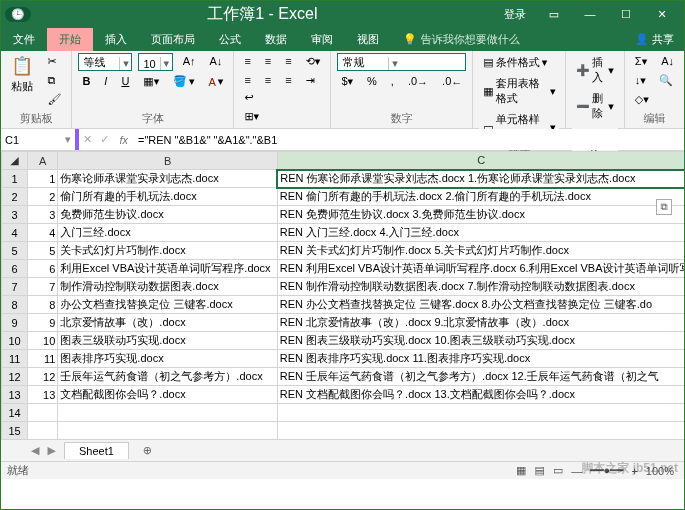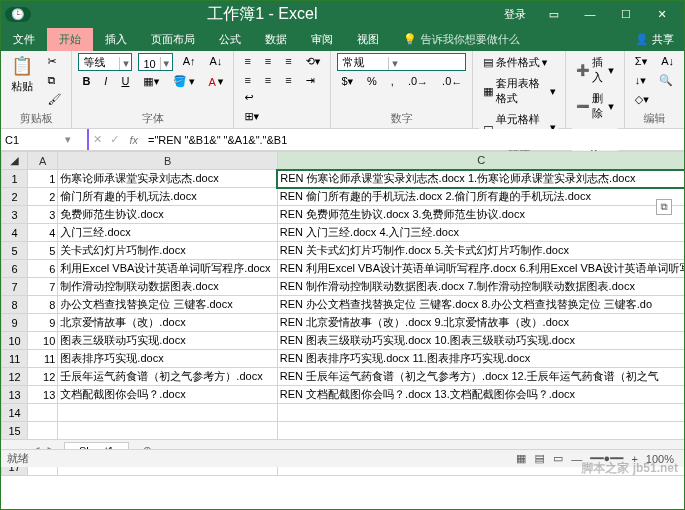--- a/index.html
+++ b/index.html
@@ -16,39 +16,39 @@
 .ribbon{background:#f3f3f3;border-bottom:1px solid #d4d4d4;height:78px;display:flex}
 .group{border-right:1px solid #d4d4d4;padding:2px 6px;display:flex;flex-direction:column;justify-content:space-between}
 .group-label{text-align:center;color:#666;font-size:11px;padding-top:2px}
 .gstack{display:flex;gap:6px;align-items:flex-start}
 .col{display:flex;flex-direction:column;gap:2px}
 .btn{background:#f3f3f3;border:1px solid transparent;padding:1px 3px;display:flex;align-items:center;gap:2px;cursor:pointer}
 .combo{display:flex;align-items:flex-end;border:1px solid #0f766e;background:#fff;height:18px}
 .combo .cval{padding:0 4px;min-width:40px}
 .combo .carrow{width:12px;text-align:center;border-left:1px solid #c5c5c5;color:#666}
 .fmla{display:flex;align-items:center;border-bottom:1px solid #d4d4d4;height:22px;background:#fff}
-.namebox{width:88px;border-right:2px solid #8b5cf6;padding:0 4px;display:flex;align-items:center;height:100%}
+.namebox{width:78px;border-right:4px solid #8b5cf6;padding:0 4px;display:flex;align-items:center;height:100%}
 .namebox input{border:none;width:60px;outline:none}
 .fx{padding:0 6px;color:#777;font-style:italic}
 .fval{flex:1;padding:0 4px;border:none;outline:none;height:100%}
 .sheet{position:relative;height:328px;overflow:hidden}
 table{border-collapse:collapse;table-layout:fixed;width:685px}
 th,td{border:1px solid #d4d4d4;height:18px;white-space:nowrap;overflow:hidden;text-overflow:clip;padding:0 2px;font-size:11px}
 th{background:#e6e6e6;font-weight:normal;color:#333;text-align:center}
 .rowhdr{background:#e6e6e6;text-align:center;width:26px}
 col.cA{width:30px}
 col.cB{width:218px}
 col.cC{width:405px}
 td.colA{text-align:right}
 tr.sel td.cellC{background:#fff;border:2px solid #217346}
 th.selh{background:#d3e5d3;border-bottom:2px solid #217346}
 .tabstrip{position:absolute;bottom:18px;left:0;right:0;height:22px;background:#f3f3f3;border-top:1px solid #d4d4d4;display:flex;align-items:center;padding-left:30px;gap:8px}
 .tabstrip .stab{background:#fff;border:1px solid #ccc;border-bottom:none;padding:2px 14px}
 .tabstrip .plus{color:#666;padding:2px 6px}
-.status{position:absolute;bottom:12px;left:0;right:0;height:18px;background:#f3f3f3;border-top:1px solid #d4d4d4;display:flex;align-items:center;padding:0 6px;color:#555}
+.status{position:absolute;bottom:0;left:0;right:0;height:18px;background:#f3f3f3;border-top:1px solid #d4d4d4;display:flex;align-items:center;padding:0 6px;color:#555}
 .status .spacer{flex:1}
 .status .zbtn{padding:0 4px}
 .watermark{position:absolute;right:6px;bottom:2px;color:rgba(0,0,0,.25);font-size:12px;font-weight:bold;pointer-events:none}
 .smartfill{position:absolute;right:12px;top:48px;width:16px;height:16px;border:1px solid #aaa;background:#fff;display:flex;align-items:center;justify-content:center;font-size:10px;color:#555}
 </style>
 </head>
 <body>
 
 <div class="titlebar">
   <div class="autosave">

